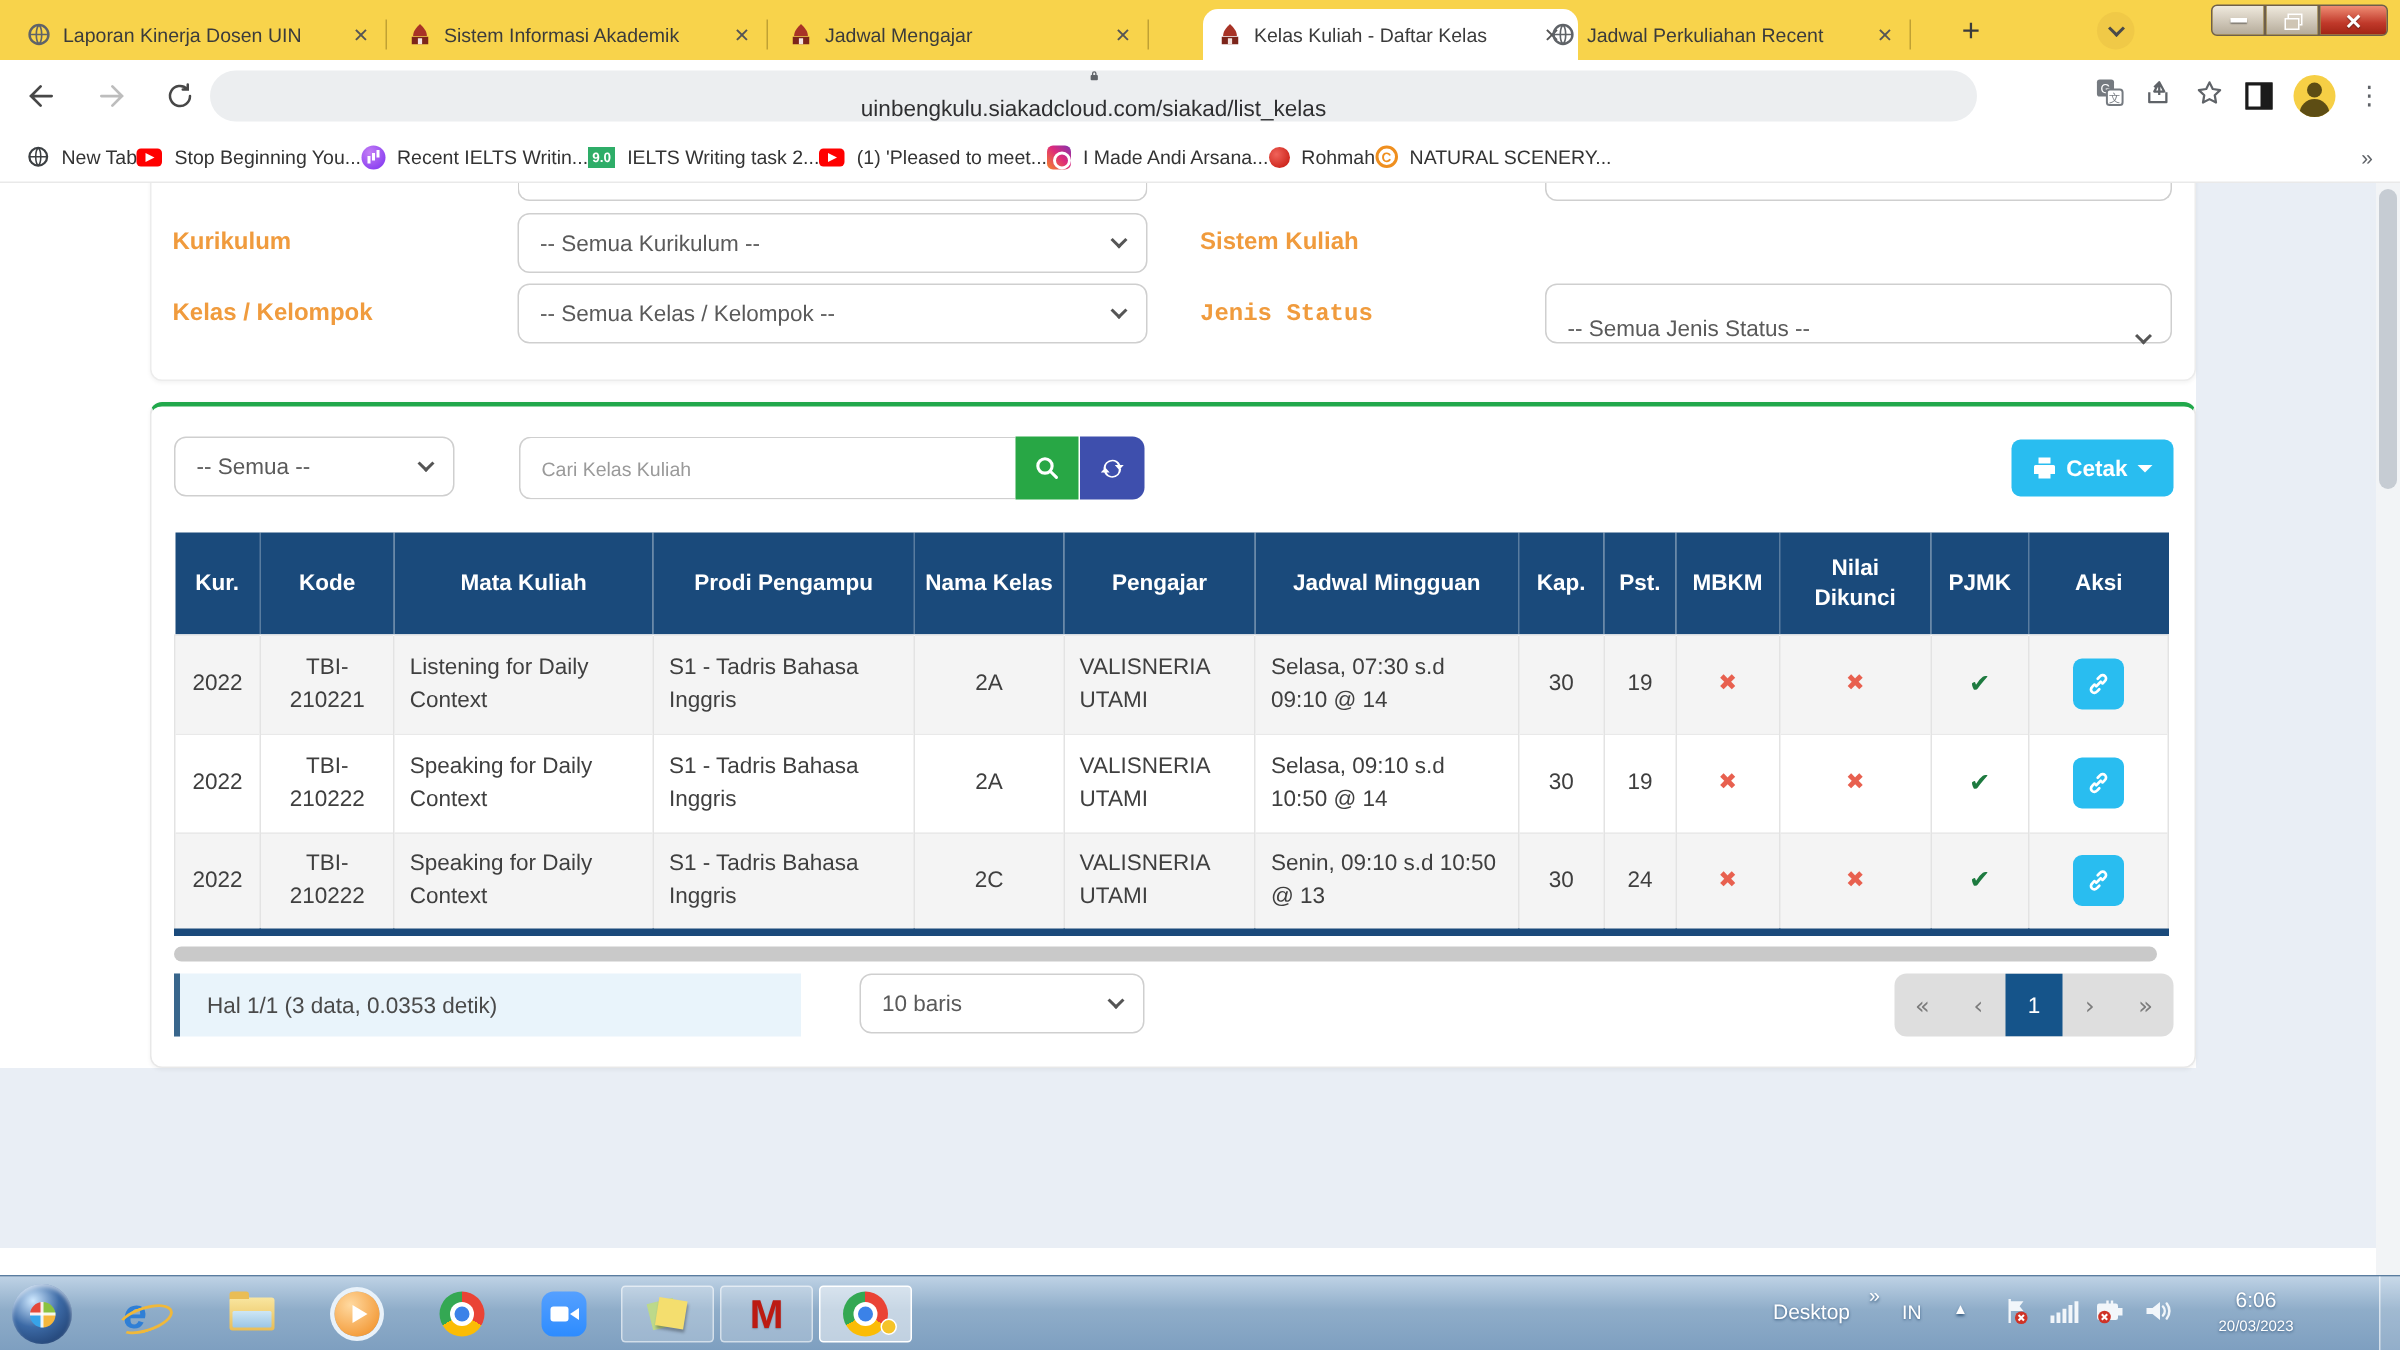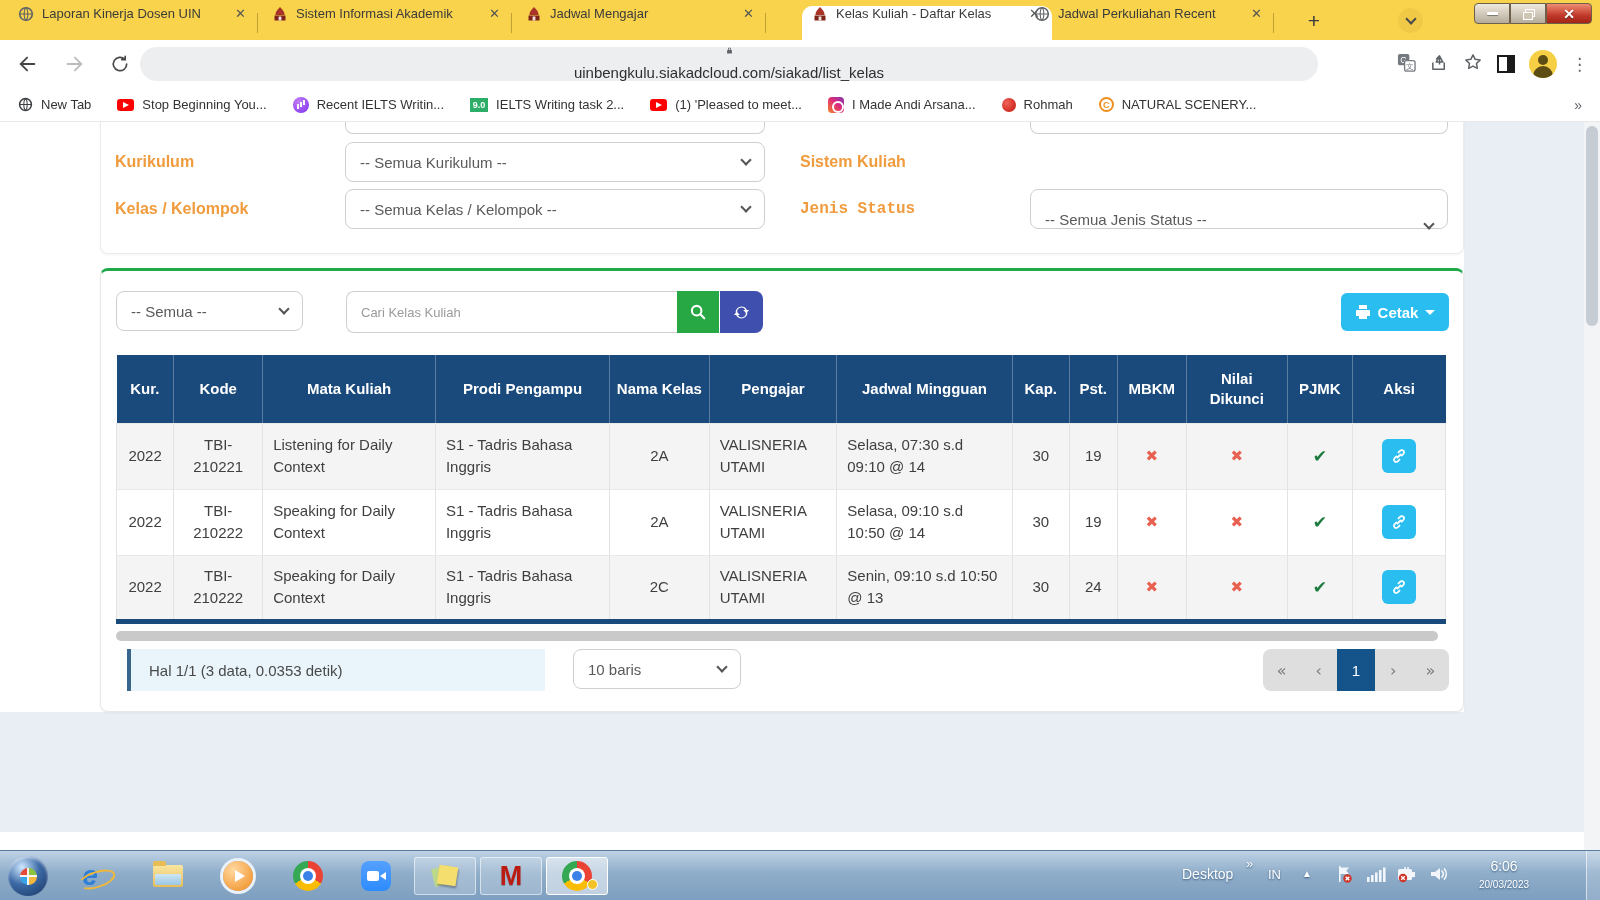--- a/index.html
+++ b/index.html
@@ -4,21 +4,21 @@
 <style>
   * { margin:0; padding:0; box-sizing:border-box; }
   html,body { width:1600px; height:900px; }
   body {
     font-family:"Liberation Sans", sans-serif;
     position:relative; overflow:hidden; background:#fff;
   }
 
   
   .tabbar { position:absolute; top:0; left:0; width:1600px; height:40px; background:#f8d34b; }
-  .tab { position:absolute; bottom:0; height:34px; width:250px; display:flex; 
+  .tab { position:absolute; bottom:0; height:34px; width:250px; display:flex; align-items:center;
          gap:8px; padding:0 10px; font-size:13px; color:#3b3b3b; cursor:default; }
   .tab .sep { position:absolute; right:0; top:7px; height:20px; width:1px; background:rgba(90,70,10,.35); }
   .tab.active { background:#fff; border-radius:10px 10px 0 0; }
   .tab-title { flex:1; white-space:nowrap; overflow:hidden; }
   .tab-close { font-size:13px; color:#555; padding:0 2px; }
   .t0{left:8px}.t1{left:262px}.t2{left:516px}.t3{left:802px}.t4{left:1024px}
   .newtab-btn { position:absolute; left:1300px; top:7px; width:28px; height:28px; border-radius:50%;
          display:flex; align-items:center; justify-content:center; font-size:21px; color:#3b3b3b; }
   .tabsearch { position:absolute; left:1398px; top:8px; width:25px; height:25px; border-radius:50%;
          background:#f0c947; display:flex; align-items:center; justify-content:center; }
@@ -45,21 +45,21 @@
   .tb-icons { position:absolute; right:0; top:7px; height:34px; display:flex; align-items:center; gap:14px; padding-right:12px; }
   .sidepanel-icon { width:18px; height:18px; border:2px solid #1b1b1b; background:#1b1b1b; position:relative; }
   .sidepanel-icon::before { content:""; position:absolute; left:0; top:0; width:8px; height:14px; background:#fff; }
   .avatar { width:28px; height:28px; border-radius:50%; background:#f6cf45; position:relative; overflow:hidden; }
   .avatar::before { content:""; position:absolute; left:9px; top:5px; width:10px; height:10px; border-radius:50%; background:#5d4d14; }
   .avatar::after { content:""; position:absolute; left:4px; top:16px; width:20px; height:12px; border-radius:10px 10px 0 0; background:#5d4d14; }
   .kebab { font-family:"DejaVu Sans", sans-serif; font-size:17px; color:#5f6368; }
 
   
   .bookmarks { position:absolute; top:88px; left:0; width:1600px; height:34px; background:#fff;
-         border-bottom:1px solid #e9e9e9; display:flex; align-items:center; padding:0 18px; gap:26px;
+         border-bottom:1px solid #e9e9e9; display:flex; align-items:center; padding:0 18px; 
          font-size:13px; color:#333; }
   .bm { display:flex; align-items:center; gap:8px; white-space:nowrap; }
   .bm-overflow { margin-left:auto; color:#5f6368; font-size:14px; }
   .ic-yt { width:17px; height:12px; background:#f00; border-radius:3px; position:relative; }
   .ic-yt::before { content:""; position:absolute; left:6px; top:3px; border-left:6px solid #fff;
          border-top:3px solid transparent; border-bottom:3px solid transparent; }
   .ic-purple { width:16px; height:16px; border-radius:50%; background:radial-gradient(circle at 35% 30%,#c47ef5,#7a2ff0); position:relative; }
   .ic-purple::before { content:""; position:absolute; left:4px; top:7px; width:2px; height:5px; background:#fff;
          box-shadow:3px -2px 0 #fff, 6px -4px 0 #fff; }
   .ic-band { width:18px; height:14px; background:#2ead68; color:#fff; font-size:9px; font-weight:bold;
@@ -116,23 +116,23 @@
   table.grid td:first-child { border-left:1px solid #e3e3e3; }
   table.grid tr.odd  { background:#f4f4f4; }
   table.grid tr.even { background:#ffffff; }
   td.c { text-align:center; }
   .x-mark { color:#e8604f; font-size:15px; font-weight:bold; font-family:"DejaVu Sans", sans-serif; }
   .v-mark { color:#1d7a3f; font-size:17px; font-weight:bold; font-family:"DejaVu Sans", sans-serif; }
   .btn-link { width:34px; height:34px; border-radius:6px; background:#29bdf0; display:inline-flex;
          align-items:center; justify-content:center; }
 
   .hscroll-thumb { position:absolute; left:15px; top:360px; width:1322px; height:10px; background:#c9c9c9; border-radius:6px; }
-  .info-box { position:absolute; left:26px; top:378px; width:418px; height:42px; background:#e9f4fb;
+  .info-box { position:absolute; left:15px; top:378px; width:418px; height:42px; background:#e9f4fb;
          border-left:4px solid #39668c; display:flex; align-items:center; padding:0 18px; font-size:15px; color:#4a4a4a; }
-  .sel-baris { left:472px; top:378px; width:168px; }
+  .sel-baris { left:472px; top:378px; width:190px; }
   .pagination { position:absolute; left:1162px; top:378px; width:186px; height:42px; background:#dedede;
          border-radius:8px; display:flex; overflow:hidden; }
   .pg { flex:1; display:flex; align-items:center; justify-content:center; font-size:16px; color:#7c7c7c;
          font-family:"DejaVu Sans", sans-serif; }
   .pg.active { background:#15548a; color:#fff; font-family:"Liberation Sans", sans-serif; font-size:15px; }
 
   
   .taskbar { position:absolute; top:850px; left:0; width:1600px; height:50px;
          background:linear-gradient(#bed2e5,#8fadc9 45%,#7e9fc0); border-top:1px solid #5a7da0; }
   .orb { position:absolute; left:8px; top:5px; width:40px; height:40px; border-radius:50%;

